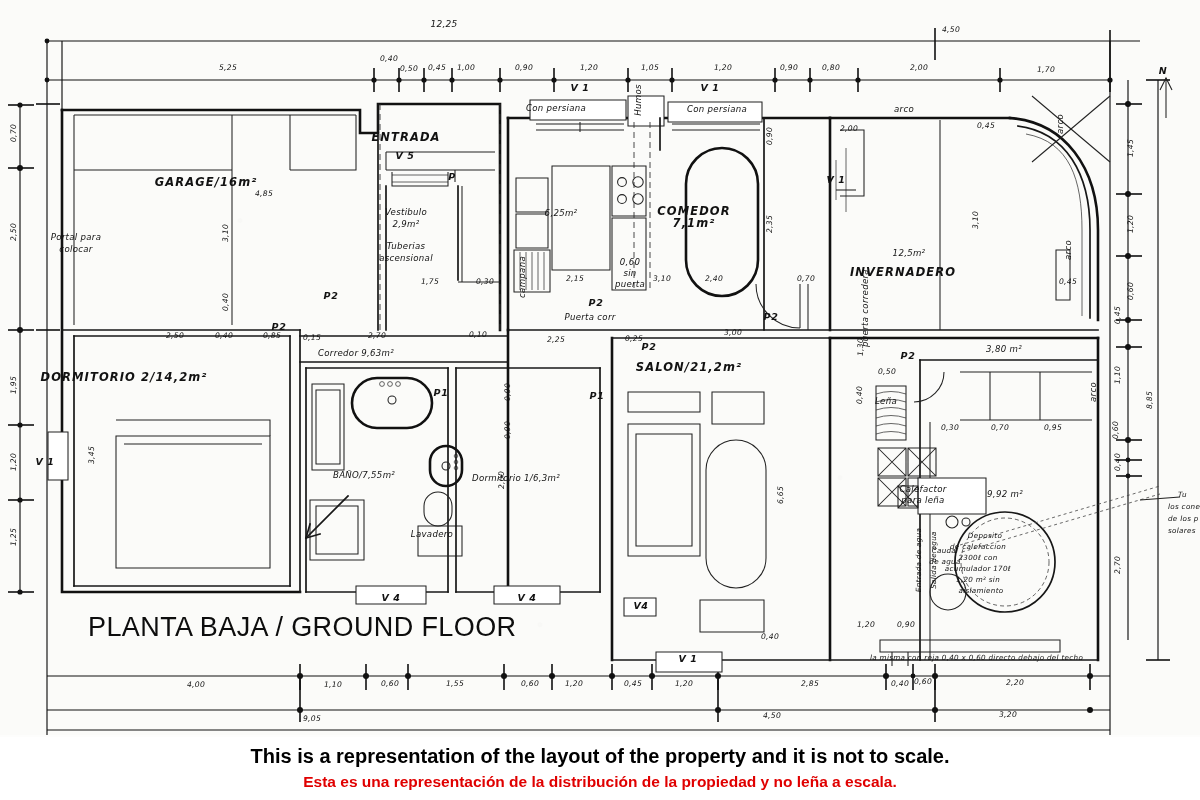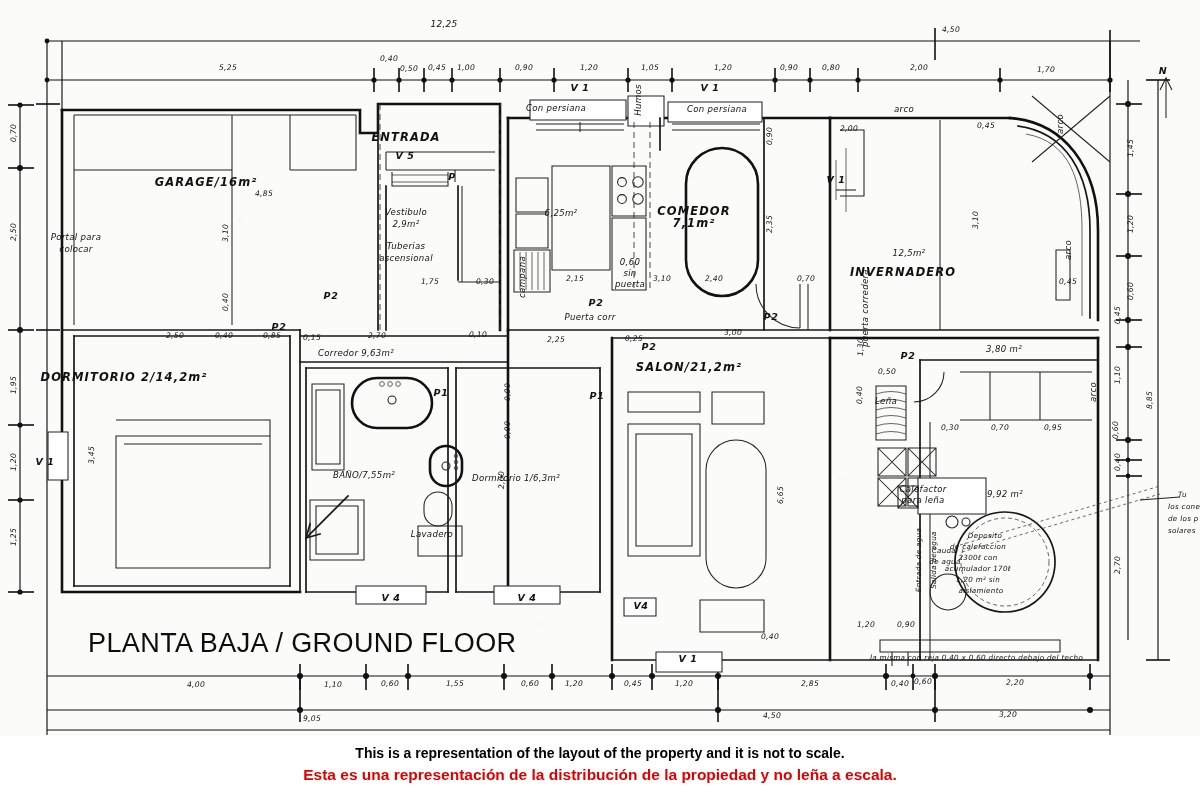--- a/index.html
+++ b/index.html
@@ -45,30 +45,30 @@
   .hw-room{font-size:11.5px;font-weight:600;letter-spacing:1.1px;}
   .hw-note{font-size:8.6px;font-weight:400;}
   .hw-tiny{font-size:7.2px;font-weight:400;}
   .hw-dim{font-size:9px;font-weight:500;font-style:italic;letter-spacing:.2px;}
   .hw-dim-sm{font-size:7.6px;font-weight:500;font-style:italic;}
   .hw-lbl{font-size:9.5px;font-weight:700;letter-spacing:.6px;}
 
   .title-txt{
     position:absolute;left:88px;top:612px;
     font-family:"Liberation Sans",sans-serif;
-    font-size:27px;letter-spacing:.4px;color:#0d0d0d;white-space:nowrap;margin-top:16px;
+    font-size:27px;letter-spacing:.4px;color:#0d0d0d;white-space:nowrap;
   }
 
   .footer{
     position:absolute;left:0;top:737px;width:1200px;height:63px;
     text-align:center;background:#ffffff;
   }
   .footer .l1{
     font-family:"Liberation Sans",sans-serif;
-    font-size:14px;font-weight:700;color:#000;margin-top:8px;
+    font-size:20px;font-weight:700;color:#000;margin-top:8px;
   }
   .footer .l2{
     font-family:"Liberation Sans",sans-serif;
     font-size:15.5px;font-weight:700;color:#e00000;margin-top:5px;
   }
 </style>
 </head>
 <body>
 
 <div id="page">

